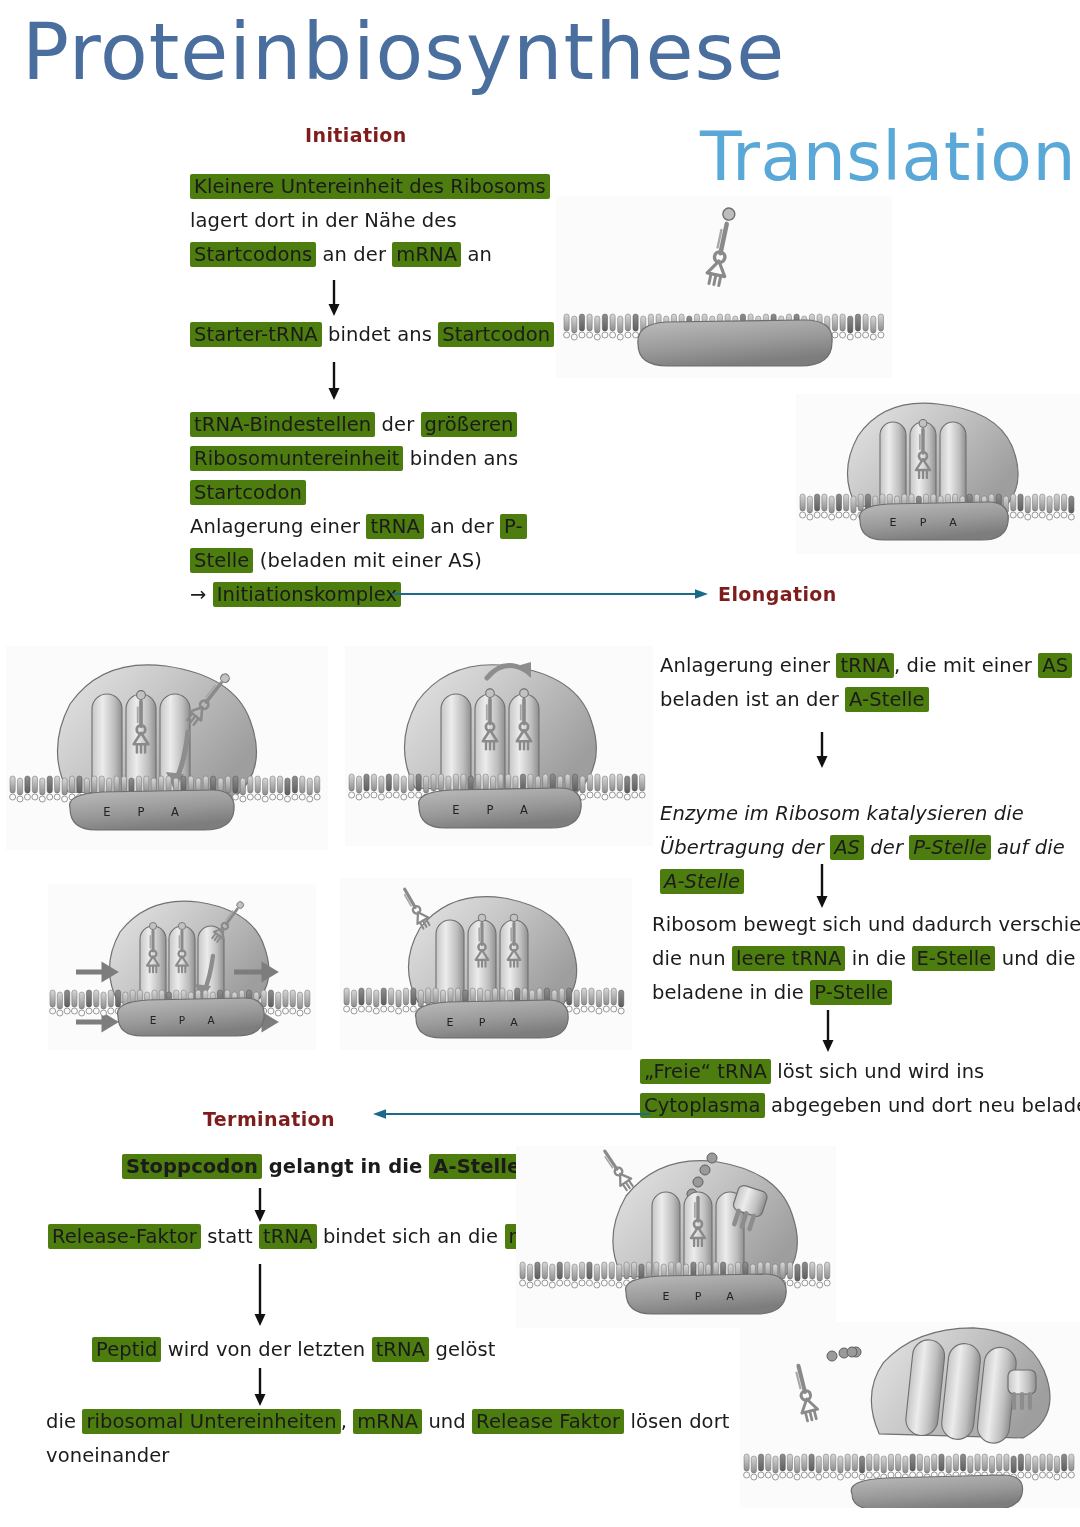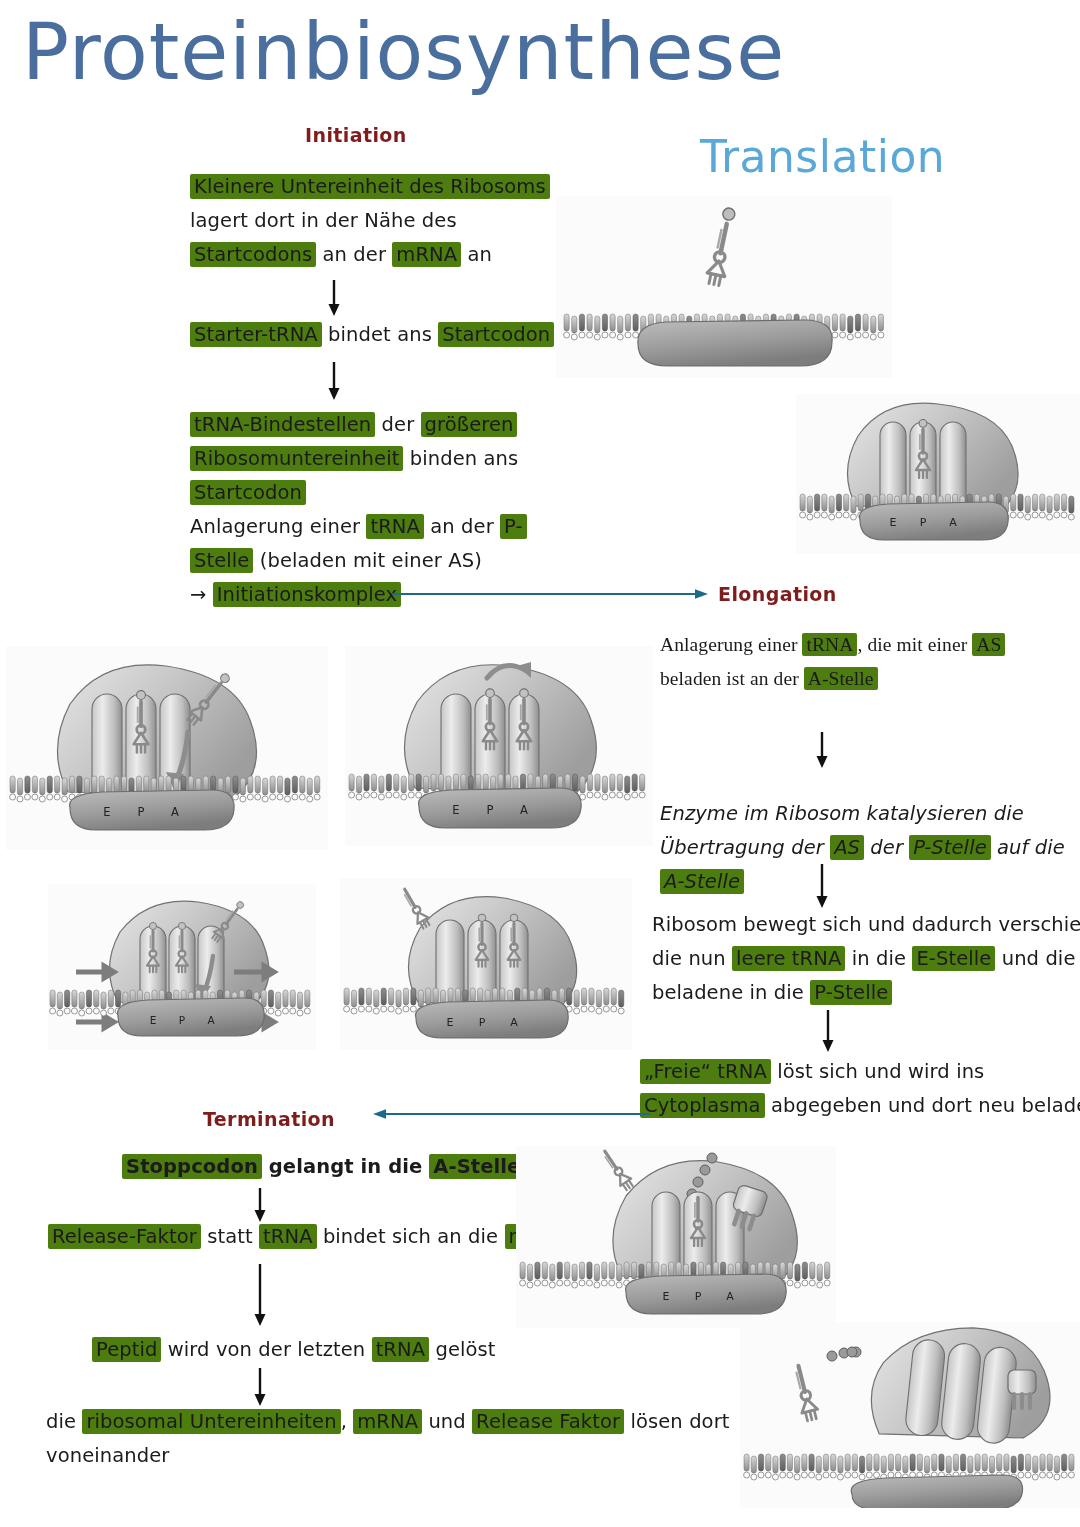--- a/index.html
+++ b/index.html
@@ -13,21 +13,21 @@
   
   .main-title{
     position:absolute;left:22px;top:6px;
     font-size:78px;line-height:92px;
     font-family:"DejaVu Sans", sans-serif;
     font-weight:400;letter-spacing:1px;
     color:#4a6e9e;white-space:nowrap;
   }
   .sub-title{
     position:absolute;left:700px;top:126px;
-    font-size:44px;line-height:62px;
+    font-size:68px;line-height:62px;
     color:#5aa8d8;letter-spacing:0.5px;white-space:nowrap;
   }
   .phase-label{
     position:absolute;font-size:19px;font-weight:700;
     color:#7f1d1d;letter-spacing:.4px;white-space:nowrap;
   }
 
   
   .txtblock{position:absolute;}
   .line{
@@ -83,21 +83,21 @@
 
   <svg class="darrow" style="left:322px;top:278px;" width="24" height="40" viewBox="0 0 24 40">
     <path d="M12 2 L12 30" stroke="#111" stroke-width="2.4" fill="none"></path>
     <path d="M12 38 L6.5 26 L17.5 26 Z" fill="#111"></path>
   </svg>
   <svg class="darrow" style="left:322px;top:360px;" width="24" height="42" viewBox="0 0 24 42">
     <path d="M12 2 L12 32" stroke="#111" stroke-width="2.4" fill="none"></path>
     <path d="M12 40 L6.5 28 L17.5 28 Z" fill="#111"></path>
   </svg>
 
-  <div class="txtblock" id="elo-s0" style="left:660px;top:628px;font-family:Liberation Serif, serif;">
+  <div class="txtblock" id="elo-s0" style="left:660px;top:649px;">
       <div class="line"><span>Anlagerung einer </span><span class="hl">tRNA</span><span>, die mit einer </span><span class="hl">AS</span></div>
       <div class="line"><span>beladen ist an der </span><span class="hl">A-Stelle</span></div>
     </div>
   <div class="txtblock" id="elo-s1" style="left:660px;top:797px;font-style:italic;">
       <div class="line"><span>Enzyme im Ribosom katalysieren die</span></div>
       <div class="line"><span>Übertragung der </span><span class="hl">AS</span><span> der </span><span class="hl">P-Stelle</span><span> auf die</span></div>
       <div class="line"><span class="hl">A-Stelle</span></div>
     </div>
   <div class="txtblock" id="elo-s2" style="left:652px;top:908px;">
       <div class="line"><span>Ribosom bewegt sich und dadurch verschiebt sich</span></div>

